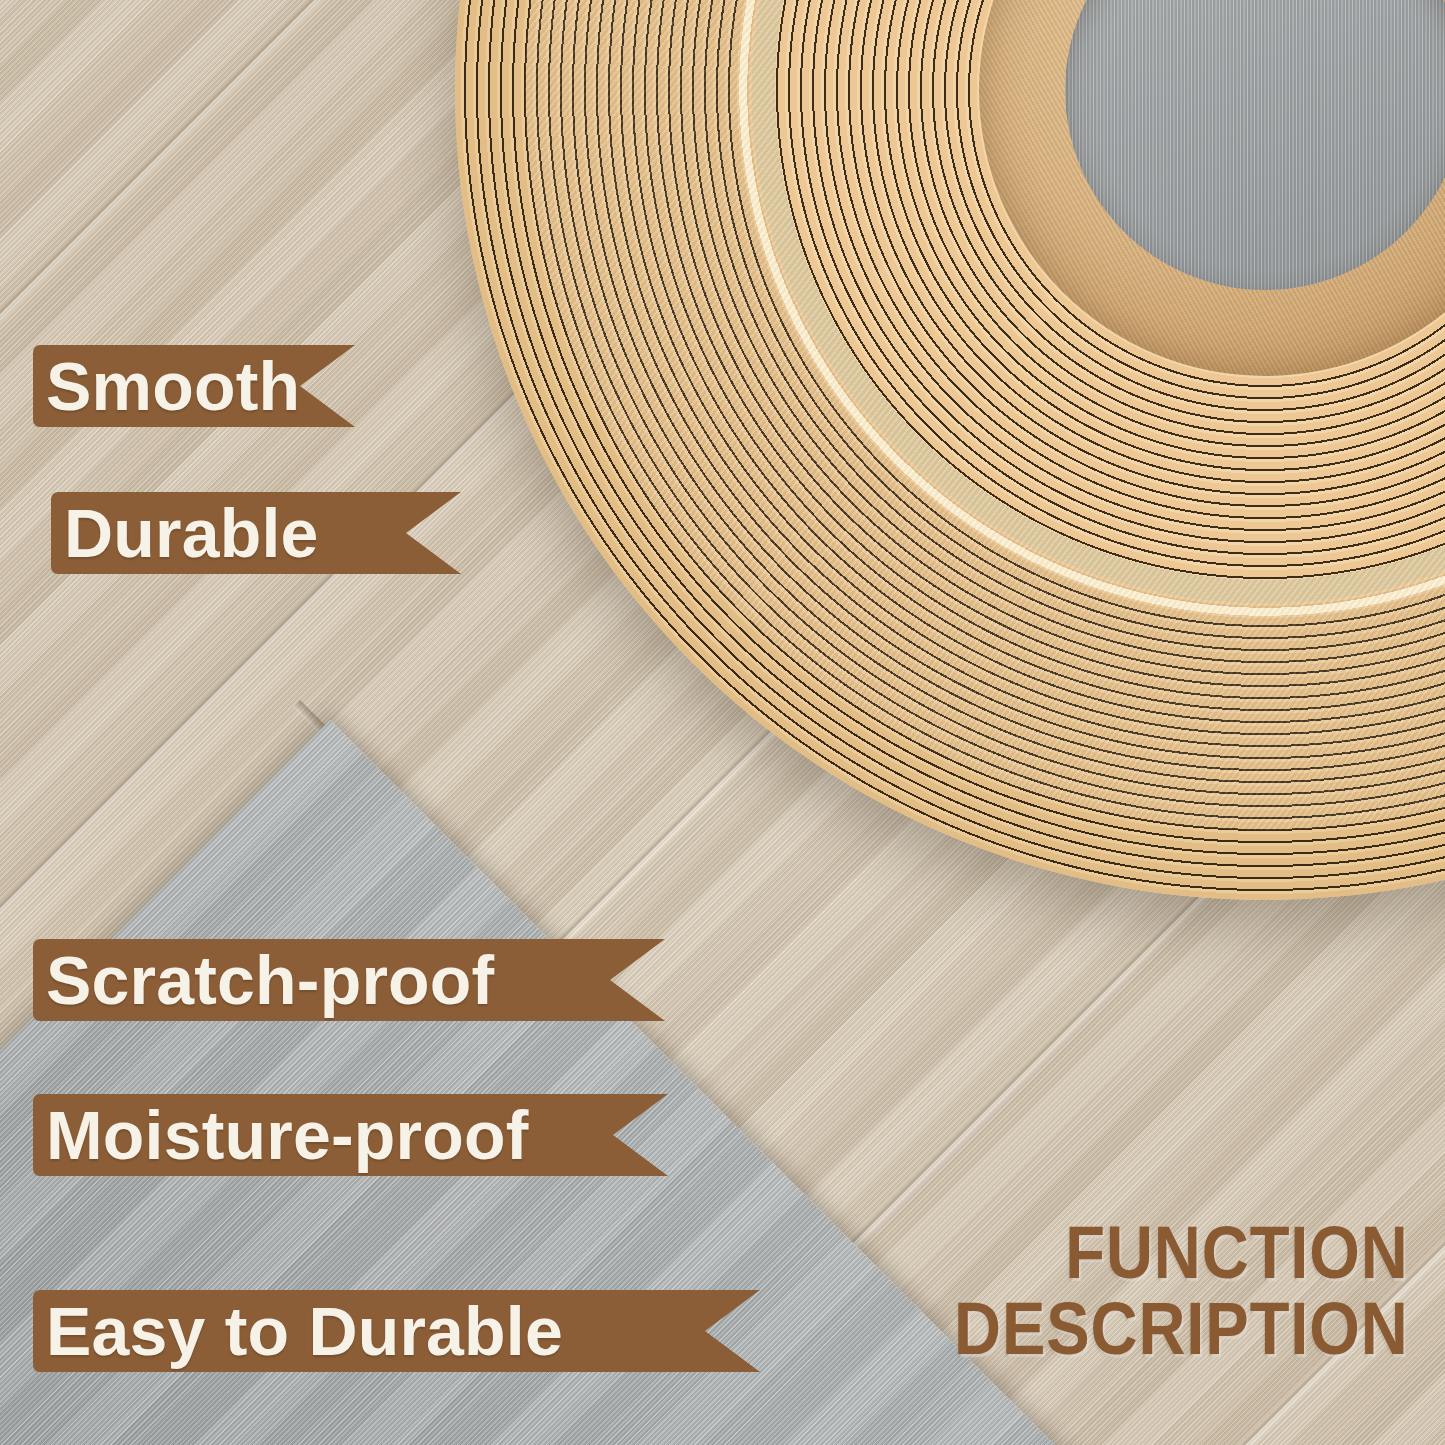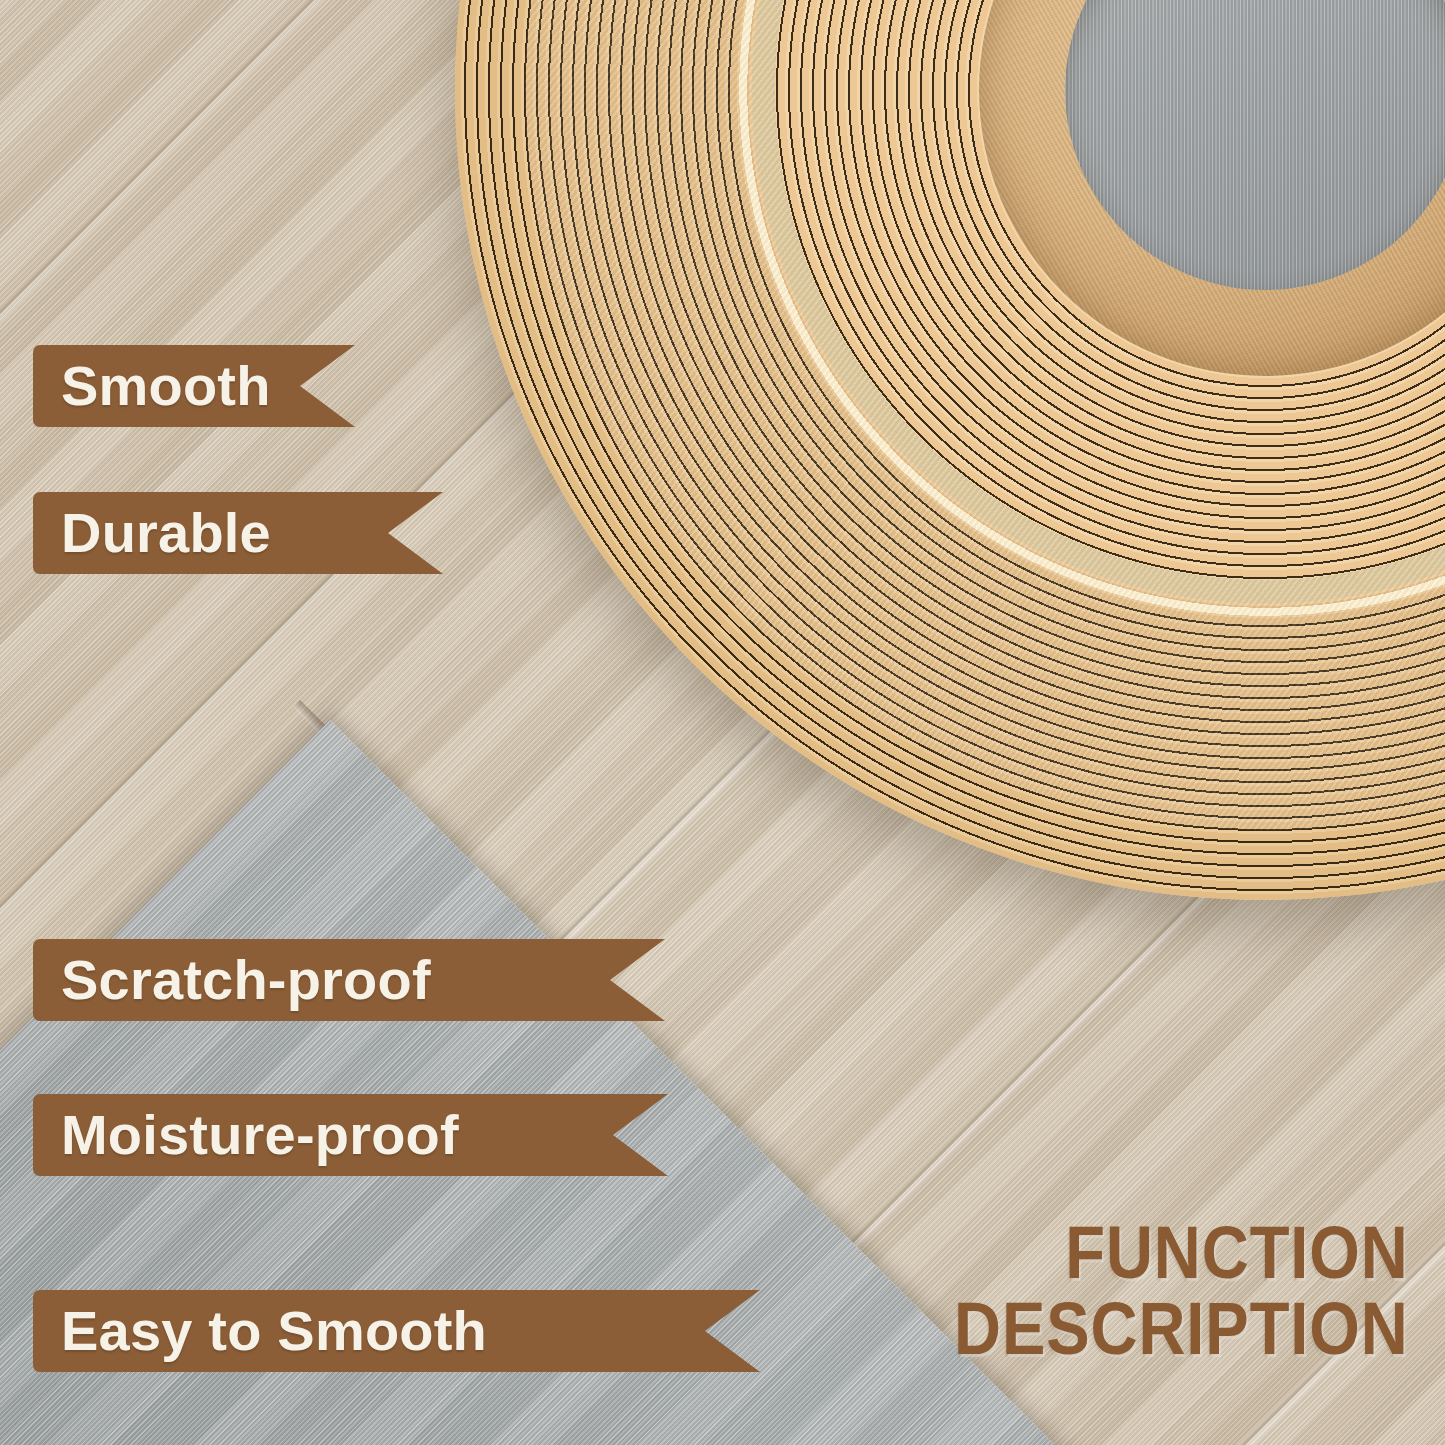--- a/index.html
+++ b/index.html
@@ -166,26 +166,26 @@
     background:#8b5e37;
     border-radius:7px 0 0 7px;
     box-shadow:5px 7px 9px rgba(60,52,42,.34);
     clip-path:polygon(
       0% 0%, 100% 0%,
       calc(100% - 55px) 50%,
       100% 100%, 0% 100%);
   }
   .banner-label{
     color:#f7f2e8;
-    font-size:56px;
+    font-size:68px;
     font-weight:700;
     letter-spacing:.2px;
     line-height:1;
     white-space:nowrap;
-    padding-left:28px;
+    padding-left:13px;
     text-shadow:0 2px 2px rgba(60,40,20,.28);
   }
 
   
   .heading{
     position:absolute;
     right:36px;bottom:78px;
     text-align:right;
     color:#8a5a33;
     font-weight:700;
@@ -223,36 +223,36 @@
       <div class="ring coil-hole"></div>
     </div>
   </div>
 
   <div class="banners">
 
     <div class="banner" style="top: 345px; left: 33px; width: 322px;">
       <span class="banner-label">Smooth</span>
     </div>
 
-    <div class="banner" style="top: 492px; left: 33px; width: 410px;">
+    <div class="banner" style="top: 492px; left: 51px; width: 410px;">
       <span class="banner-label">Durable</span>
     </div>
 
 
 
     <div class="banner" style="top: 939px; left: 33px; width: 632px;">
       <span class="banner-label">Scratch-proof</span>
     </div>
 
     <div class="banner" style="top: 1094px; left: 33px; width: 635px; align-items: center;">
       <span class="banner-label">Moisture-proof</span>
     </div>
 
     <div class="banner" style="top: 1290px; left: 33px; width: 727px;">
-      <span class="banner-label">Easy to Smooth</span>
+      <span class="banner-label">Easy to Durable</span>
     </div>
 
   </div>
 
   <div class="heading">
     <span class="l1">FUNCTION</span>
     <span class="l2">DESCRIPTION</span>
   </div>
 
 </div>

